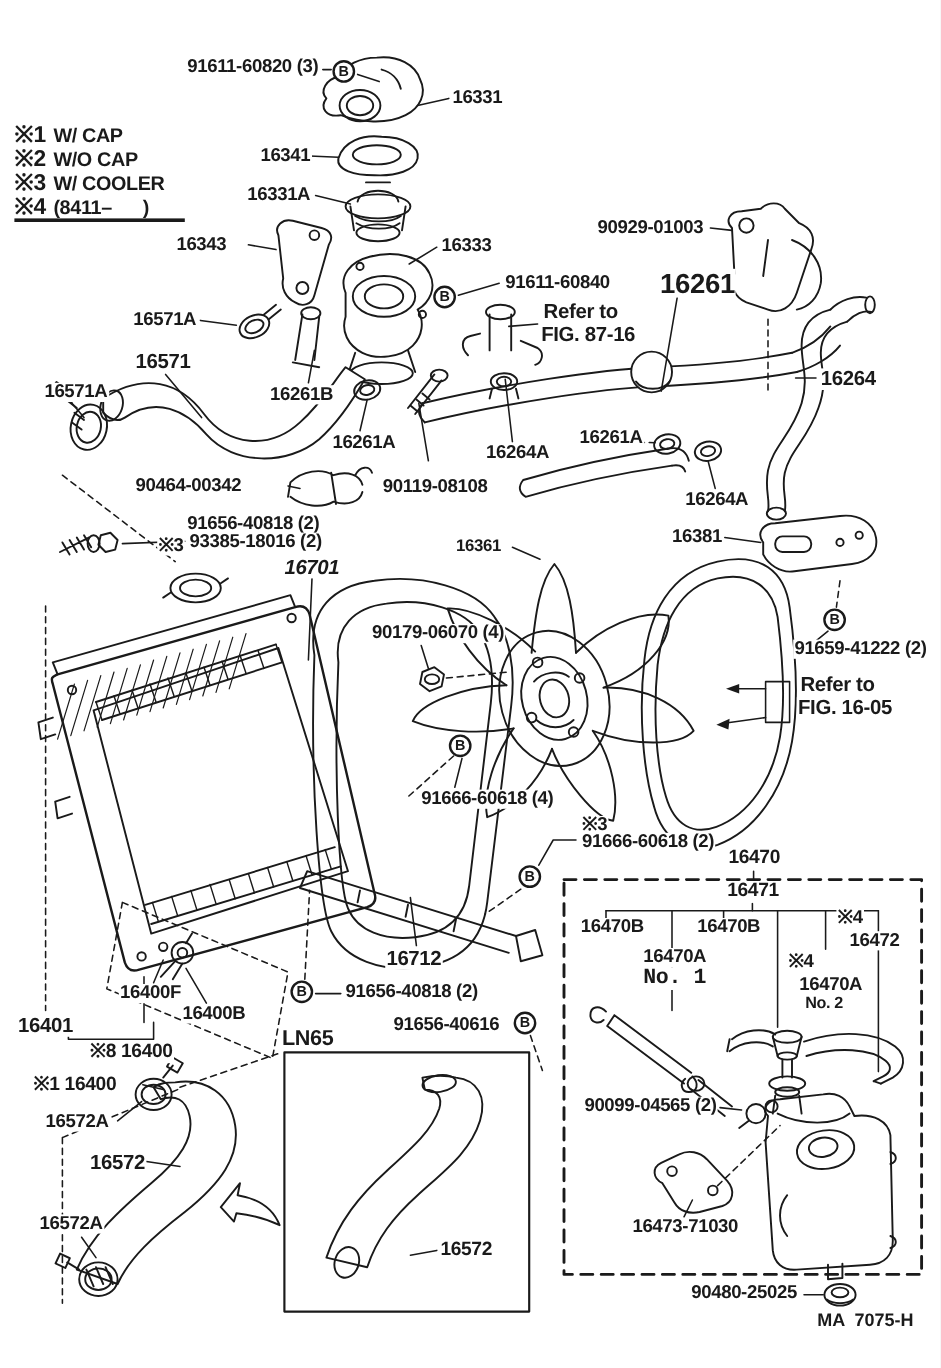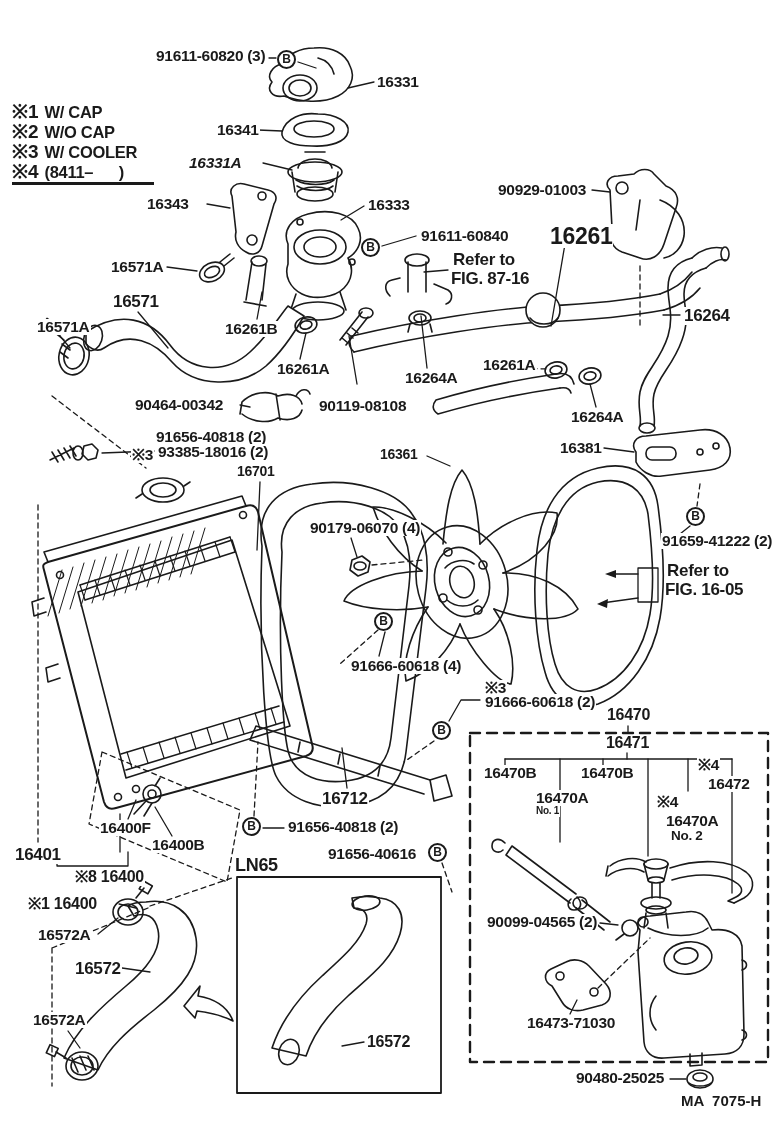--- a/index.html
+++ b/index.html
@@ -364,60 +364,60 @@
       <span class="lmark">※4</span>
       <span class="ltext">(8411–      )</span>
     </div>
     <div id="legend-rule"></div>
   </div>
 
   <div id="labels">
       <div class="plabel" style="left: 155px; top: 48px;">91611-60820 (3)</div>
       <div class="plabel" style="left: 376px; top: 74px;">16331</div>
       <div class="plabel" style="left: 216px; top: 122px;">16341</div>
-      <div class="plabel" style="left: 188px; top: 155px; font-style: italic;">16331A</div>
+      <div class="plabel" style="left: 205px; top: 155px;">16331A</div>
       <div class="plabel" style="left: 146px; top: 196px;">16343</div>
       <div class="plabel" style="left: 367px; top: 197px;">16333</div>
       <div class="plabel" style="left: 497px; top: 182px;">90929-01003</div>
       <div class="plabel" style="left: 420px; top: 228px;">91611-60840</div>
       <div class="plabel" style="left: 549px; top: 224px; font-size: 23px;">16261</div>
       <div class="plabel" style="left: 452px; top: 251px; font-size: 17px;">Refer to</div>
       <div class="plabel" style="left: 450px; top: 270px; font-size: 17px;">FIG. 87-16</div>
       <div class="plabel" style="left: 110px; top: 259px;">16571A</div>
       <div class="plabel" style="left: 112px; top: 293px; font-size: 17px;">16571</div>
       <div class="plabel" style="left: 683px; top: 307px; font-size: 17px;">16264</div>
       <div class="plabel" style="left: 224px; top: 321px;">16261B</div>
       <div class="plabel" style="left: 36px; top: 319px;">16571A</div>
       <div class="plabel" style="left: 276px; top: 361px;">16261A</div>
       <div class="plabel" style="left: 404px; top: 370px;">16264A</div>
       <div class="plabel" style="left: 482px; top: 357px;">16261A</div>
       <div class="plabel" style="left: 570px; top: 409px;">16264A</div>
-      <div class="plabel" style="left: 134px; top: 397px;">90464-00342</div>
+      <div class="plabel" style="left: 112px; top: 397px;">90464-00342</div>
       <div class="plabel" style="left: 318px; top: 386px; margin-top: 12px;">90119-08108</div>
       <div class="plabel" style="left: 155px; top: 429px;">91656-40818 (2)</div>
       <div class="plabel" style="left: 131px; top: 447px;">※3</div>
       <div class="plabel" style="left: 157px; top: 444px;">93385-18016 (2)</div>
       <div class="plabel" style="left: 559px; top: 440px;">16381</div>
       <div class="plabel" style="left: 379px; top: 447px; font-size: 14px;">16361</div>
-      <div class="plabel" style="left: 236px; top: 464px; font-size: 14px;">16701</div>
+      <div class="plabel" style="left: 236px; top: 464px; font-size: 17px; font-style: italic;">16701</div>
       <div class="plabel" style="left: 309px; top: 520px;">90179-06070 (4)</div>
       <div class="plabel" style="left: 661px; top: 533px;">91659-41222 (2)</div>
       <div class="plabel" style="left: 666px; top: 562px; font-size: 17px;">Refer to</div>
       <div class="plabel" style="left: 664px; top: 581px; font-size: 17px;">FIG. 16-05</div>
       <div class="plabel" style="left: 350px; top: 658px;">91666-60618 (4)</div>
       <div class="plabel" style="left: 484px; top: 680px;">※3</div>
       <div class="plabel" style="left: 484px; top: 694px;">91666-60618 (2)</div>
       <div class="plabel" style="left: 606px; top: 707px; font-size: 16px;">16470</div>
       <div class="plabel" style="left: 605px; top: 735px; font-size: 16px;">16471</div>
       <div class="plabel" style="left: 483px; top: 765px;">16470B</div>
       <div class="plabel" style="left: 580px; top: 765px;">16470B</div>
       <div class="plabel" style="left: 697px; top: 757px;">※4</div>
       <div class="plabel" style="left: 707px; top: 776px;">16472</div>
       <div class="plabel" style="left: 535px; top: 790px;">16470A</div>
-      <div class="plabel" style="left: 535px; top: 806px; font-size: 10px;">No. 1</div>
+      <div class="plabel" style="left: 535px; top: 806px; font-size: 18px; font-family: Liberation Mono, monospace;">No. 1</div>
       <div class="plabel" style="left: 656px; top: 794px;">※4</div>
       <div class="plabel" style="left: 665px; top: 813px;">16470A</div>
       <div class="plabel" style="left: 670px; top: 829px; font-size: 13.5px;">No. 2</div>
       <div class="plabel" style="left: 321px; top: 790px; font-size: 17px;">16712</div>
       <div class="plabel" style="left: 287px; top: 819px;">91656-40818 (2)</div>
       <div class="plabel" style="left: 99px; top: 820px;">16400F</div>
       <div class="plabel" style="left: 151px; top: 837px;">16400B</div>
       <div class="plabel" style="left: 14px; top: 846px; font-size: 17px;">16401</div>
       <div class="plabel" style="left: 327px; top: 846px;">91656-40616</div>
       <div class="plabel" style="left: 74px; top: 869px; font-size: 16px;">※8 16400</div>

